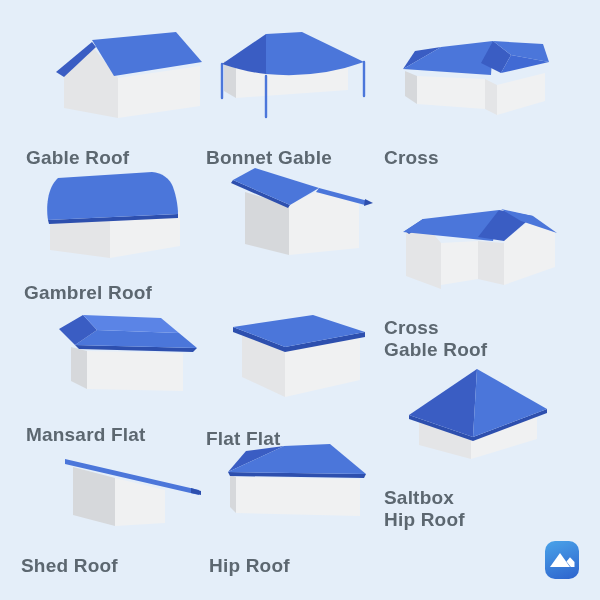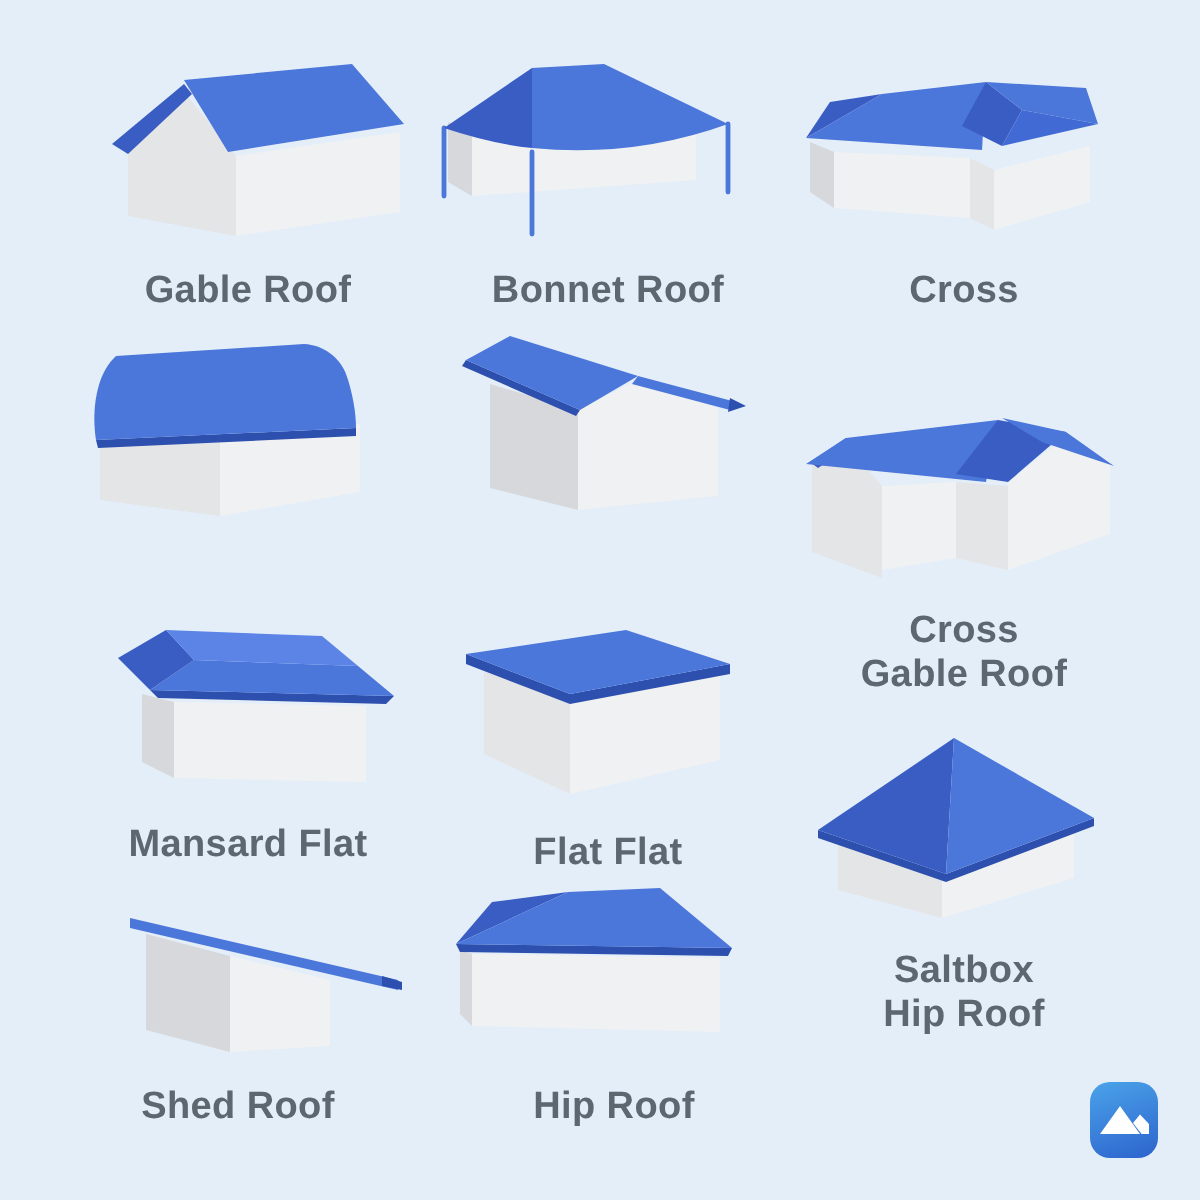--- a/index.html
+++ b/index.html
@@ -1,21 +1,21 @@
 <!DOCTYPE html>
 <html style="--bg: #e4eef9; --roof-blue: #4b76da; --roof-mid: #416ad4; --roof-dark: #3a5dc3; --roof-deep: #2d4fae; --roof-light: #5b84e6; --wall-light: #f0f1f2; --wall-mid: #e4e5e7; --wall-dark: #d6d8db; --txt: #5c6770; --logo-top: #4aa3e9; --logo-bot: #2d63cd;"><head>
 <meta charset="utf-8">
 <style>
   html,body{margin:0;padding:0;}
   body{font-family:"Liberation Sans","DejaVu Sans",sans-serif;}
   #stage{position:relative;width:600px;height:600px;background:var(--bg,#e4eef9);overflow:hidden;}
   .art{position:absolute;}
   .art svg{display:block;overflow:visible;}
-  .caption{position:absolute;width:220px;text-align:center;color:var(--txt,#5c6770);
-           font-weight:bold;font-size:19px;line-height:22px;letter-spacing:.2px;margin:4px;}
+  .caption{position:absolute;width:220px;text-align:left;color:var(--txt,#5c6770);
+           font-weight:bold;font-size:19px;line-height:22px;letter-spacing:.2px;margin:16px;}
   .caption span{display:block;}
   
   .rb{fill:var(--roof-blue)} .rm{fill:var(--roof-mid)} .rd{fill:var(--roof-dark)}
   .re{fill:var(--roof-deep)} .rl{fill:var(--roof-light)}
   .wl{fill:var(--wall-light)} .wm{fill:var(--wall-mid)} .wd{fill:var(--wall-dark)}
   .post{stroke:var(--roof-blue);stroke-width:2.4;stroke-linecap:round;}
   #logo{position:absolute;left:545px;top:541px;width:34px;height:38px;border-radius:10px;
         background:linear-gradient(160deg,var(--logo-top,#4aa3e9),var(--logo-bot,#2d63cd));}
   #logo svg{display:block}
 </style>
@@ -39,21 +39,21 @@
   <div class="art" style="left:202px;top:16px">
     <svg width="175" height="110" viewBox="0 0 175 110">
       <polygon class="wd" points="22,45 34,50 34,82 22,75"></polygon>
       <polygon class="wl" points="34,50 146,42 146,74 34,82"></polygon>
       <path class="post" d="M20,48 L20,82 M162,46 L162,80 M64,60 L64,101" fill="none"></path>
       <path class="rd" d="M64,18 L20,48 Q44,56 64,58 Z"></path>
       <path class="rb" d="M64,18 L100,16 L162,46 Q115,63 64,58 Z"></path>
     </svg>
   </div>
   <figcaption class="caption" style="left:190px;top:131px">
-    <span>Bonnet Roof</span>
+    <span>Bonnet Gable</span>
   </figcaption>
 
   <div class="art" style="left:397px;top:5px">
     <svg width="170" height="112" viewBox="0 0 170 112">
       <polygon class="wd" points="8,66 20,71 20,99 8,91"></polygon>
       <polygon class="wl" points="20,71 88,74 88,104 20,99"></polygon>
       <polygon class="wm" points="88,74 100,80 100,110 88,104"></polygon>
       <polygon class="wl" points="100,80 148,68 148,96 100,110"></polygon>
       <polygon class="rd" points="44,42 18,46 6,64"></polygon>
       <polygon class="rb" points="44,42 96,36 94,70 6,64"></polygon>
@@ -67,20 +67,23 @@
   </figcaption>
 
   <div class="art" style="left:34px;top:168px">
     <svg width="160" height="105" viewBox="0 0 160 105">
       <path class="wm" d="M16,50 C16,26 28,12 46,12 C64,12 76,26 76,48 L76,90 L16,82 Z"></path>
       <polygon class="wl" points="76,48 146,44 146,78 76,90"></polygon>
       <path class="re" d="M14,52 L144,46 L144,50 L15,56 Z"></path>
       <path class="rb" d="M24,10 L118,4 C128,4.5 136,11 139,19 C142,27 144,38 144,46 L14,52 C12,40 13,20 24,10 Z"></path>
     </svg>
   </div>
+  <figcaption class="caption" style="left:8px;top:266px">
+    <span>Gambrel Roof</span>
+  </figcaption>
 
   <div class="art" style="left:227px;top:167px">
     <svg width="160" height="105" viewBox="0 0 160 105">
       <polygon class="wd" points="18,25 62,38 62,88 18,77"></polygon>
       <polygon class="wl" points="62,38 90,24 132,37 132,81 62,88"></polygon>
       <polygon class="re" points="6,13 63,38 61,41 4,16"></polygon>
       <polygon class="rb" points="28,1 92,21 63,38 6,13"></polygon>
       <polygon class="rb" points="92,21 141,34 138,38 89,25"></polygon>
       <polygon class="re" points="138,32 146,36 137,39"></polygon>
     </svg>

